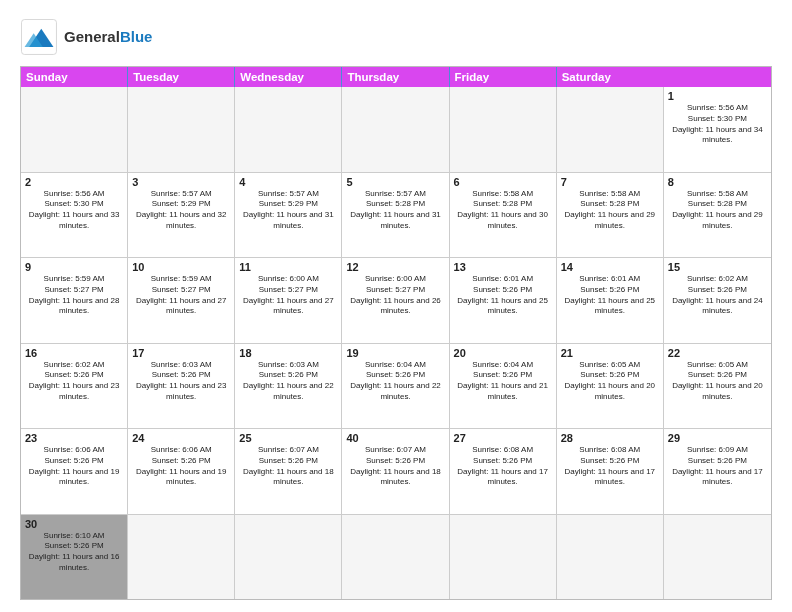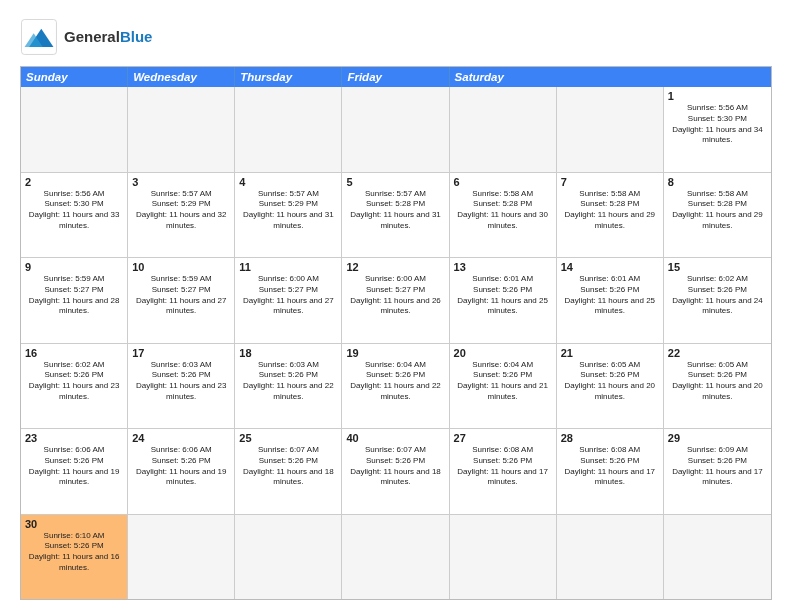--- a/index.html
+++ b/index.html
@@ -56,22 +56,21 @@
     }
     .calendar {
       flex: 1;
       display: flex;
       flex-direction: column;
       border: 1px solid #bbb;
     }
     .cal-header {
       display: grid;
       grid-template-columns: repeat(7, 1fr);
-      background: #3b82f6;
-      font-style: italic;
+      background: #d946ef;
     }
     .cal-header-cell {
       color: #fff;
       font-size: 11.5px;
       font-weight: bold;
       padding: 4px 5px;
       border-right: 1px solid #4a8dd5;
     }
     .cal-header-cell:last-child { border-right: none; }
     .cal-body {
@@ -106,21 +105,21 @@
     .cal-cell .info {
       font-size: 8px;
       line-height: 1.35;
       color: #222;
       text-align: center;
     }
     .last-row .cal-cell {
       background: #f5f5f5;
     }
     .last-row .cal-cell.has-data {
-      background: #fdba74;
+      background: #a3a3a3;
     }
   </style>
 </head>
 <body>
 
 <div class="page">
   <div class="header">
     <div class="logo">
       <svg class="logo-icon" viewBox="0 0 50 50">
         <rect x="2" y="2" width="46" height="46" rx="4" fill="white" stroke="#ccc" stroke-width="1"></rect>
@@ -134,20 +133,21 @@
     </div>
     <div class="title-block">
       <h1></h1>
       <h2></h2>
     </div>
   </div>
 
   <div class="calendar">
     <div class="cal-header">
     <div class="cal-header-cell">Sunday</div>
+        <div class="cal-header-cell">Tuesday</div>
         <div class="cal-header-cell">Wednesday</div>
         <div class="cal-header-cell">Thursday</div>
         <div class="cal-header-cell">Friday</div>
         <div class="cal-header-cell">Saturday</div>
       </div>
     <div class="cal-body">
     <div class="cal-row">
           <div class="cal-cell empty"></div>
           <div class="cal-cell empty"></div>
           <div class="cal-cell empty"></div>

